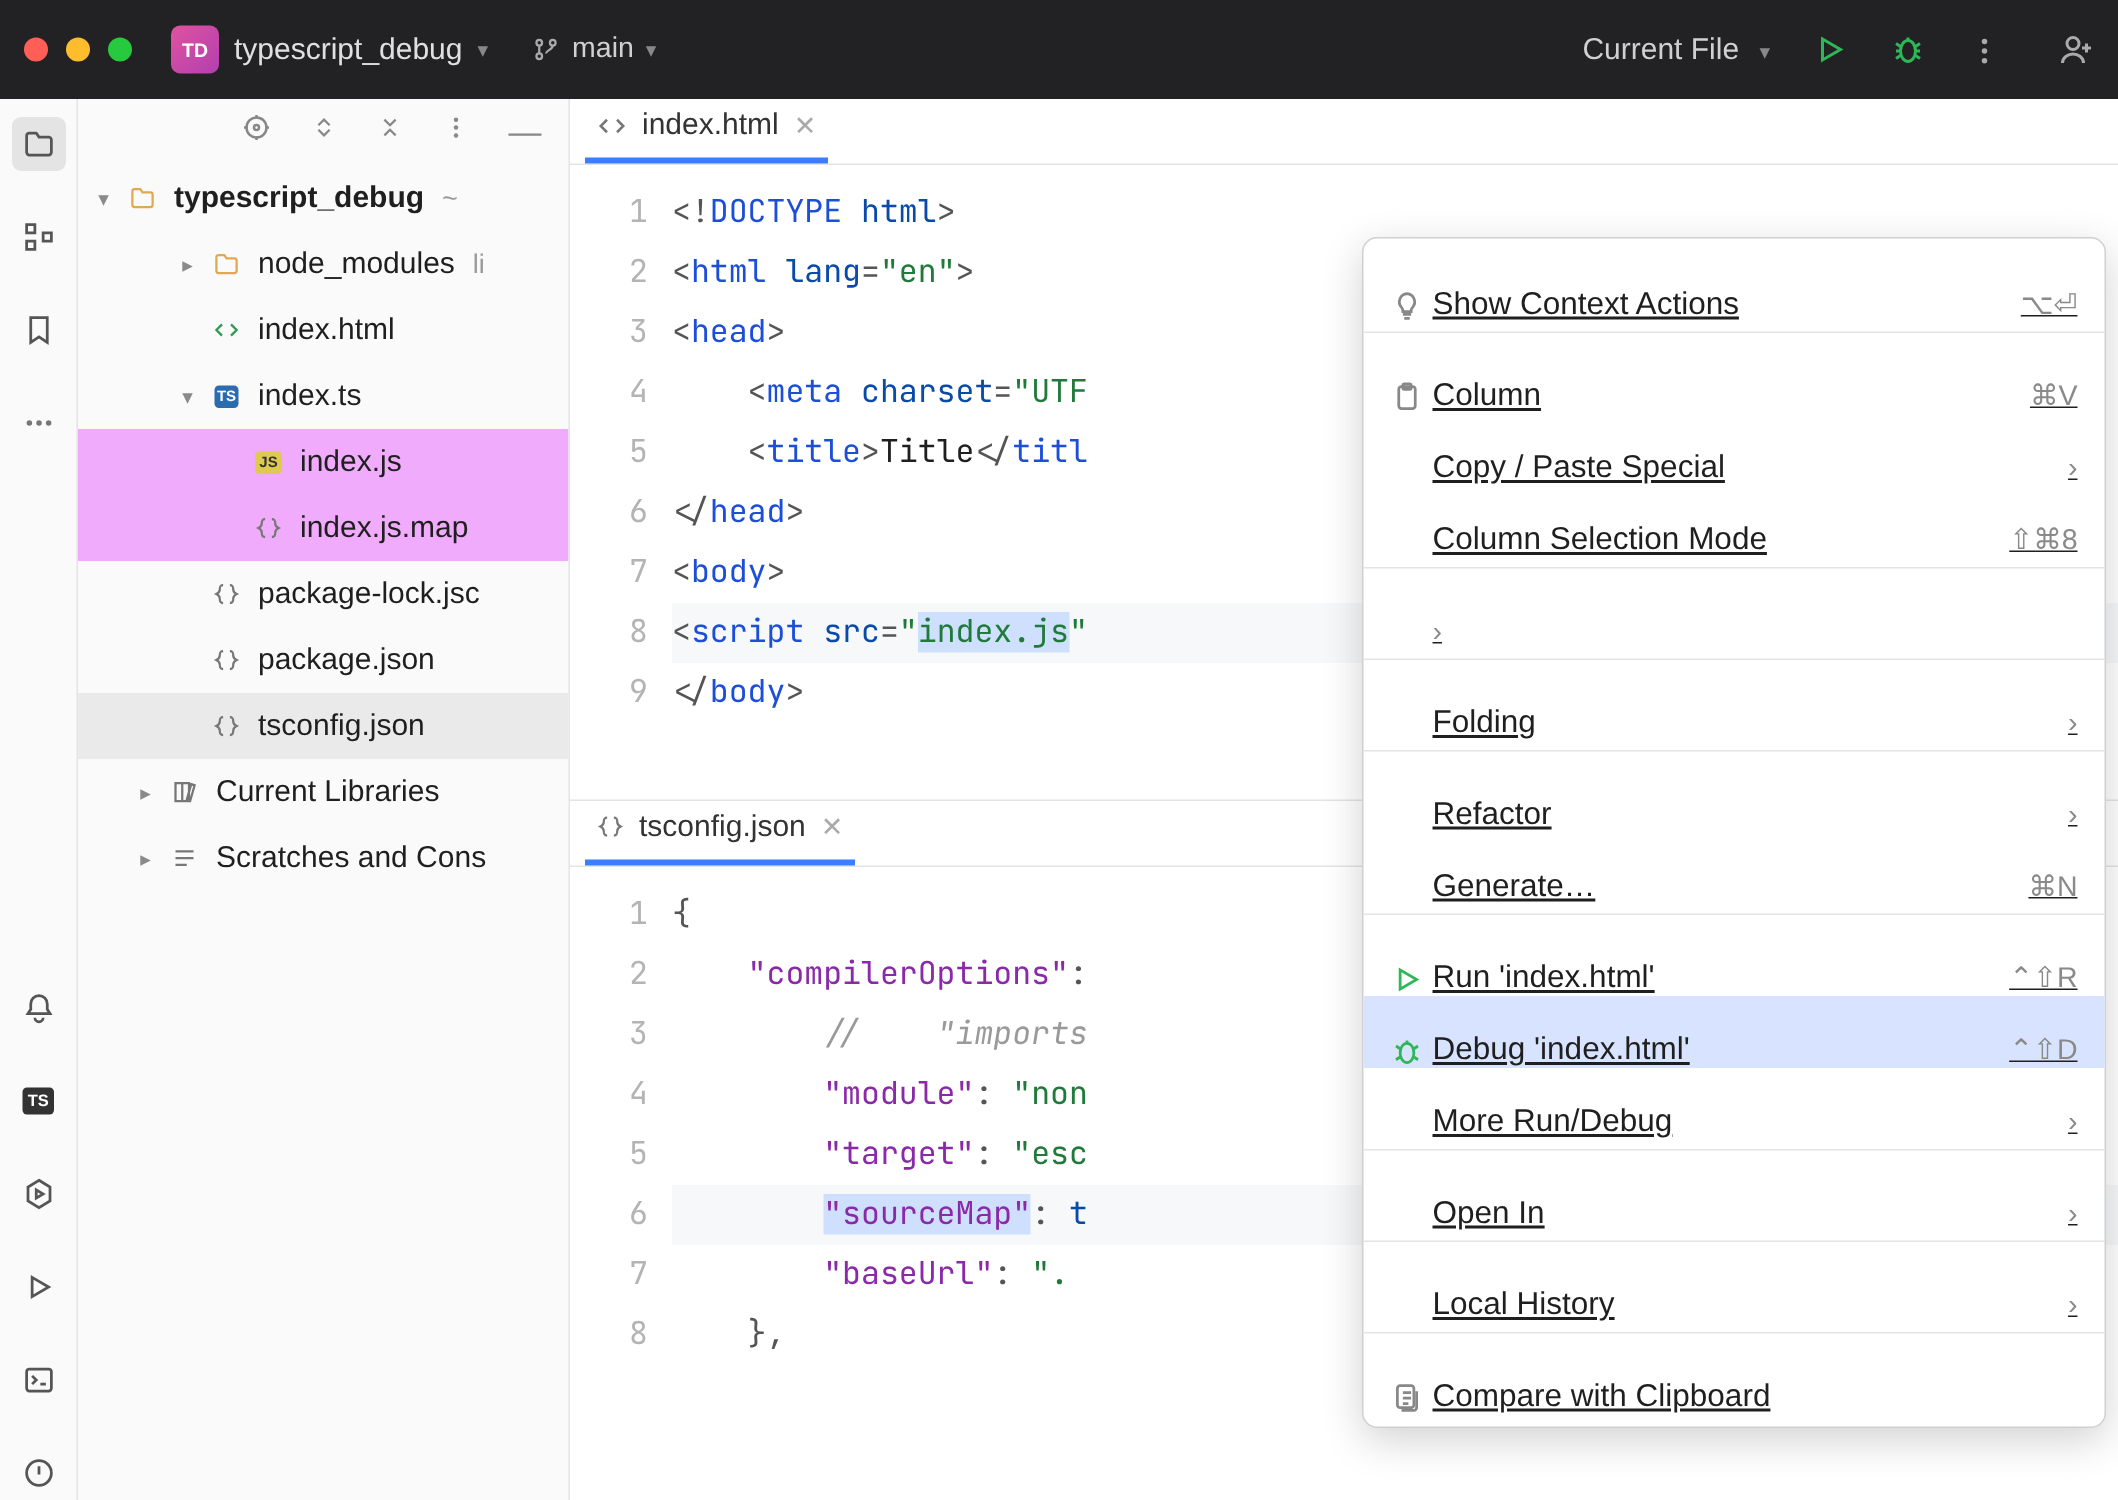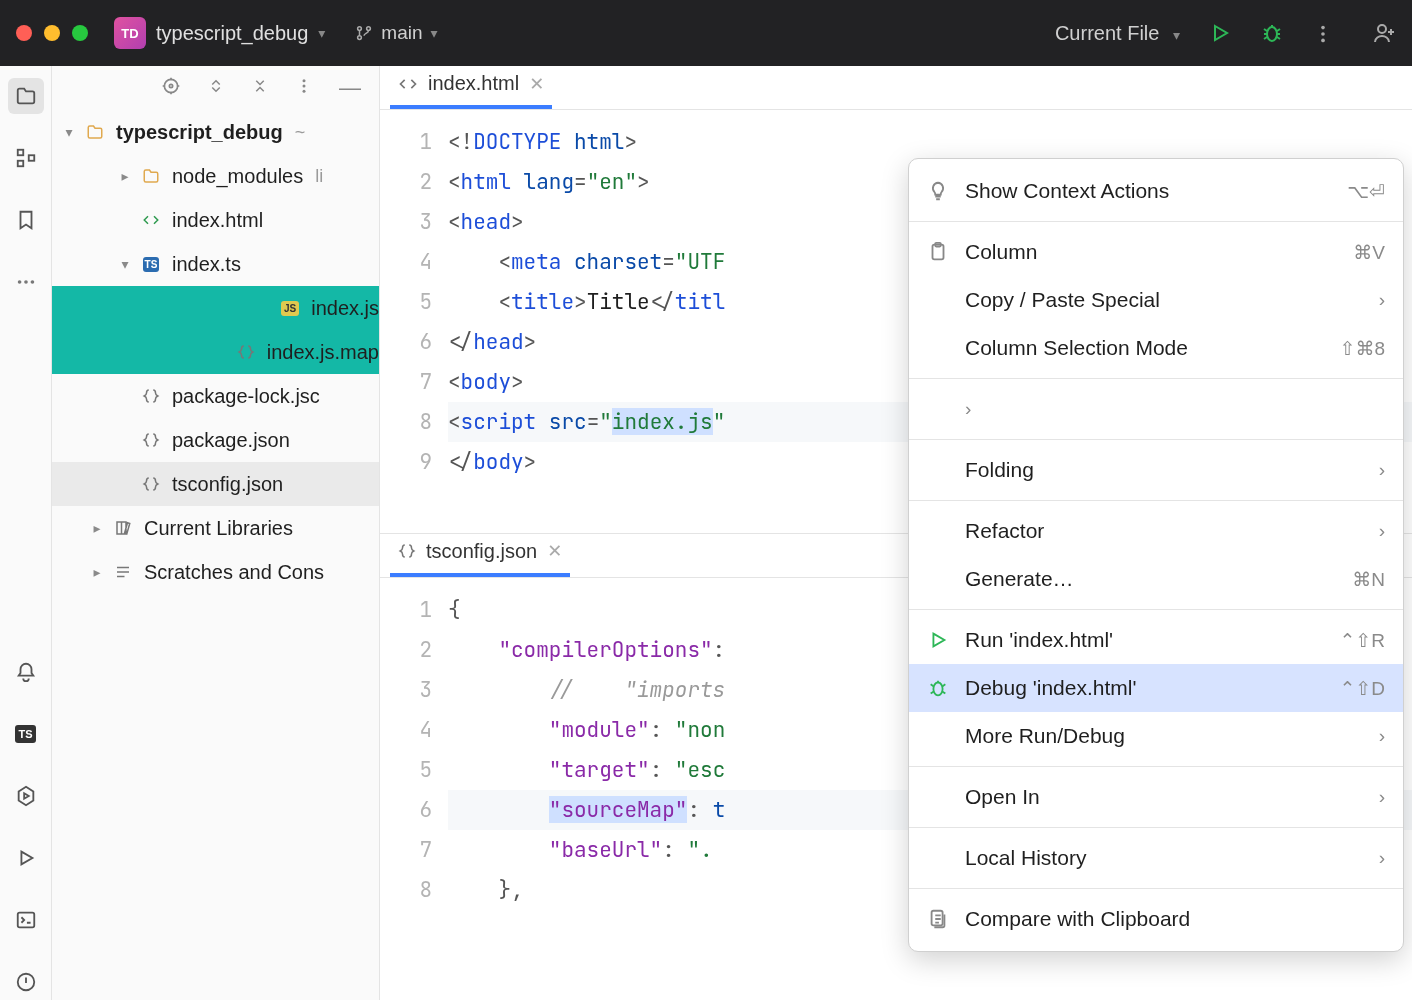--- a/index.html
+++ b/index.html
@@ -18,42 +18,42 @@
 .tb-icon { display: flex; align-items: center; justify-content: center; cursor: pointer; }
 .main { display: flex; height: calc(100% - 66px); }
 .left-rail { width: 52px; background: #fafafa; border-right: 1px solid #e4e4e4; display: flex; flex-direction: column; align-items: center; padding-top: 12px; gap: 26px; }
 .rail-btn { width: 36px; height: 36px; display: flex; align-items: center; justify-content: center; color: #666; cursor: pointer; border-radius: 6px; }
 .rail-btn.active { background: #e4e4e4; }
 .rail-spacer { flex: 1; }
 .project-pane { width: 328px; background: #fafafa; border-right: 1px solid #e4e4e4; display: flex; flex-direction: column; }
 .pp-head { height: 44px; display: flex; align-items: center; justify-content: flex-end; gap: 26px; padding: 0 18px; color: #7a7a7a; }
 .tree { flex: 1; overflow: auto; font-size: 20px; }
 .tr-row { display: flex; align-items: center; height: 44px; padding-left: 8px; gap: 6px; cursor: pointer; white-space: nowrap; }
-.tr-row.sel { background: #14b8a6; justify-content: flex-end; }
+.tr-row.sel { background: #f0abfc; }
 .tr-row.hov { background: #eaeaea; }
 .tr-chev { width: 18px; color: #8a8a8a; font-size: 14px; display: inline-flex; justify-content: center; }
 .tr-icon { width: 22px; display: inline-flex; align-items: center; justify-content: center; margin-right: 4px; }
 .tr-label { color: #1f1f1f; }
 .tr-label.bold { font-weight: 600; }
 .tr-dim { color: #9a9a9a; margin-left: 6px; font-size: 18px; }
 .editor-col { flex: 1; display: flex; flex-direction: column; position: relative; }
 .etabs { height: 44px; display: flex; align-items: flex-end; border-bottom: 1px solid #e4e4e4; padding-left: 10px; gap: 20px; }
 .etab { display: flex; align-items: center; gap: 10px; padding: 8px 8px 10px 8px; font-size: 20px; color: #333; border-bottom: 4px solid transparent; cursor: pointer; }
 .etab.active { border-bottom-color: #3b7dff; }
 .etab .x { color: #aaa; font-size: 18px; }
 .code { font-family: "JetBrains Mono","SFMono-Regular",Menlo,Consolas,monospace; font-size: 21px; display: flex; flex: 1; overflow: hidden; }
 .gutter { width: 68px; text-align: right; padding: 12px 16px 12px 0; color: #b4b4b4; line-height: 40px; user-select: none; }
 .codearea { flex: 1; padding: 12px 0; line-height: 40px; white-space: pre; overflow: hidden; }
 .ln { height: 40px; }
 .ln.hl { background: #f6f8fa; }
 .t-kw { color: #0a4aa8; } .t-tag { color: #1d4ed8; } .t-attr { color: #0a4aa8; } .t-str { color: #207a3a; } .t-punc { color: #555; } .t-key { color: #8a2aa8; } .t-cmt { color: #9a9a9a; font-style: italic; }
 .sel-txt { background: #cfe0ff; }
 .hr-sep { height: 1px; background: #e4e4e4; }
 .ctx-menu { position: absolute; top: 92px; right: 8px; width: 496px; background: #fff; border: 1px solid #d0d0d0; border-radius: 10px; box-shadow: 0 8px 28px rgba(0,0,0,0.18); padding: 8px 0; }
-.cm-row { display: flex; align-items: center; height: 48px; padding: 0 18px 0 16px; gap: 14px; cursor: pointer; font-size: 21px; }
+.cm-row { display: flex; align-items: flex-end; height: 48px; padding: 0 18px 0 16px; gap: 4px; cursor: pointer; font-size: 21px; text-decoration: underline; }
 .cm-row.sel { background: #d7e3ff; }
 .cm-icon { width: 26px; display: flex; justify-content: center; color: #6a6a6a; }
 .cm-label { flex: 1; }
 .cm-sc { color: #8a8a8a; font-size: 19px; }
 .cm-sep { height: 1px; background: #e4e4e4; margin: 6px 0; }
 svg { flex-shrink: 0; }
 </style>
 </head>
 <body>
 
@@ -225,21 +225,21 @@
           </span>
           <span class="tr-label">index.ts</span>
         </div>
         <div class="tr-row sel" style="padding-left:92px">
           <span class="tr-chev"></span>
           <span class="tr-icon">
             <div style="background:#e0c94f;color:#333;font-size:10px;font-weight:700;padding:2px 3px;border-radius:3px">JS</div>
           </span>
           <span class="tr-label">index.js</span>
         </div>
-        <div class="tr-row sel" style="padding-left:116px">
+        <div class="tr-row sel" style="padding-left:92px">
           <span class="tr-chev"></span>
           <span class="tr-icon">
             <svg width="18" height="18" viewBox="0 0 24 24" fill="none" stroke-width="2" stroke="#777">
               <path d="M9 4c-3 0-3 2-3 4s-1 3-3 4c2 1 3 2 3 4s0 4 3 4M15 4c3 0 3 2 3 4s1 3 3 4c-2 1-3 2-3 4s0 4-3 4"></path>
             </svg>
           </span>
           <span class="tr-label">index.js.map</span>
         </div>
         <div class="tr-row" style="padding-left:64px">
           <span class="tr-chev"></span>

